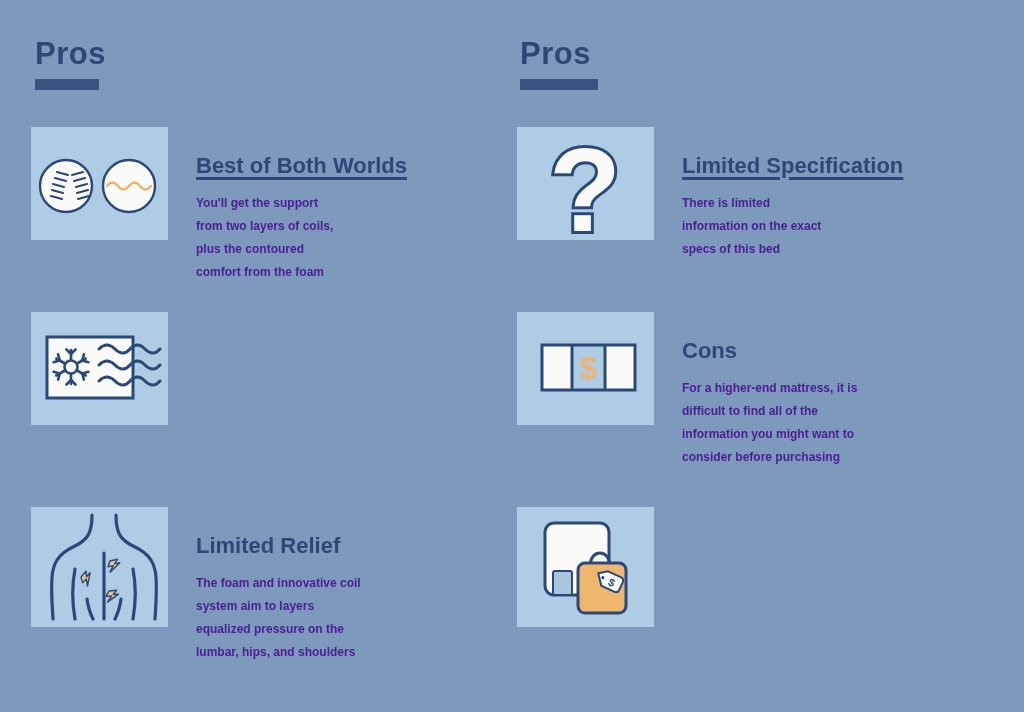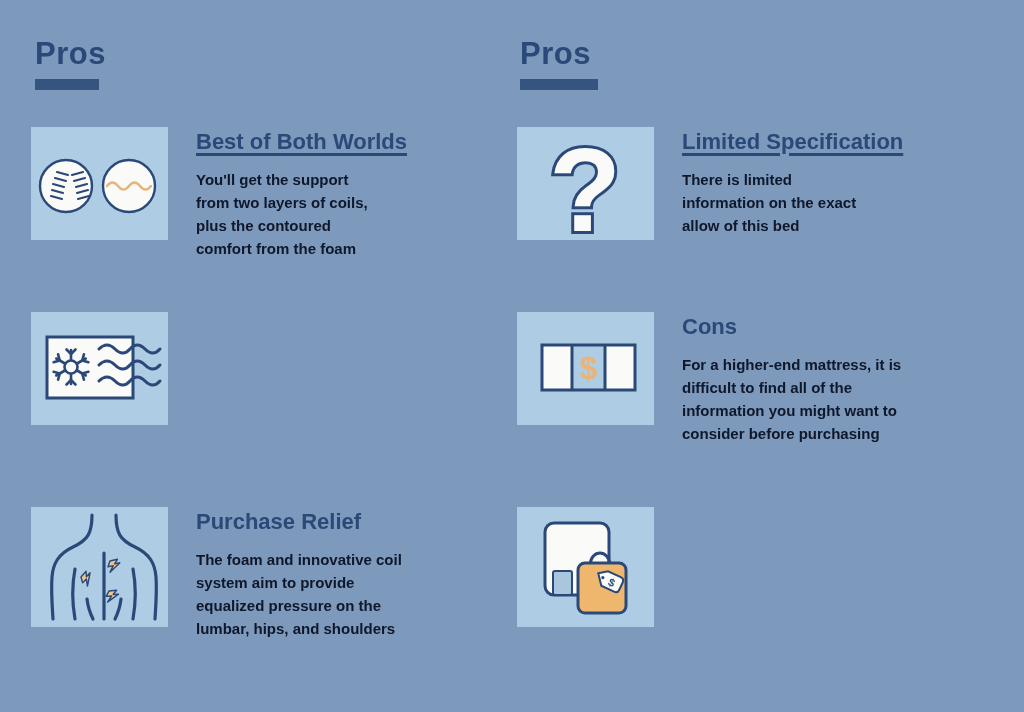--- a/index.html
+++ b/index.html
@@ -30,32 +30,32 @@
   .row1 { top:127px; }
   .row2 { top:312px; }
   .row3 { top:507px; }
 
   .tile {
     width:137px; height:113px; background:#aecde4; flex:0 0 auto;
     display:flex; align-items:center; justify-content:center;
   }
   .row3 .tile { height:120px; }
 
-  .text-block { margin-left:28px; width:300px; padding-top:2px; }
+  .text-block { margin-left:28px; width:300px; padding-top:2px;margin-top:24px; }
   .item-title {
     font-size:22px; font-weight:800; color:#2a4878; line-height:1.2;
   }
   .item-title.u {
     text-decoration:underline;
     text-decoration-thickness:2.5px;
     text-underline-offset:4px;
   }
   .item-body {
     margin-top:13px;
-    font-size:15px; font-weight:600; color:#0f172a;
+    font-size:12px; font-weight:600; color:#4c1d95;
     line-height:23px; white-space:pre-line;
   }
 
   svg { display:block; }
 </style>
 </head>
 <body>
 
 <div class="canvas">
 
@@ -136,39 +136,39 @@
           <path d="M90 92 C89 100 87 106 84 112"></path>
         </g>
         <g fill="#f2c488" stroke="#2a4878" stroke-width="1.4" stroke-linejoin="round">
           <path transform="translate(50,70) rotate(-25)" d="M0 0 L7 -3 L5 2 L10 0 L2 11 L4 4 L-1 6 Z"></path>
           <path transform="translate(79,54) rotate(10)" d="M0 0 L7 -3 L5 2 L10 0 L2 11 L4 4 L-1 6 Z"></path>
           <path transform="translate(78,84) rotate(18)" d="M0 0 L7 -3 L5 2 L10 0 L2 11 L4 4 L-1 6 Z"></path>
         </g>
       </svg>
     </div>
     <div class="text-block">
-      <div class="item-title">Purchase Relief</div>
+      <div class="item-title">Limited Relief</div>
       <div class="item-body">The foam and innovative coil
-system aim to provide
+system aim to layers
 equalized pressure on the
 lumbar, hips, and shoulders</div>
     </div>
   </div>
 
   <div class="item col-r row1">
     <div class="tile">
       <svg width="137" height="113" viewBox="0 0 137 113">
         <text x="68" y="104" text-anchor="middle" font-family="Liberation Sans, sans-serif" font-size="118" font-weight="bold" paint-order="stroke" stroke="#2a4878" stroke-width="6" fill="#fafaf8">?</text>
       </svg>
     </div>
     <div class="text-block">
       <div class="item-title u">Limited Specification</div>
       <div class="item-body">There is limited
 information on the exact
-allow of this bed</div>
+specs of this bed</div>
     </div>
   </div>
 
   <div class="item col-r row2">
     <div class="tile">
       <svg width="137" height="113" viewBox="0 0 137 113">
         <rect x="26" y="34" width="28" height="43" fill="#fafaf8"></rect>
         <rect x="89" y="34" width="28" height="43" fill="#fafaf8"></rect>
         <rect x="25" y="33" width="93" height="45" fill="none" stroke="#2a4878" stroke-width="3"></rect>
         <line x1="55" y1="33" x2="55" y2="78" stroke="#2a4878" stroke-width="3"></line>

